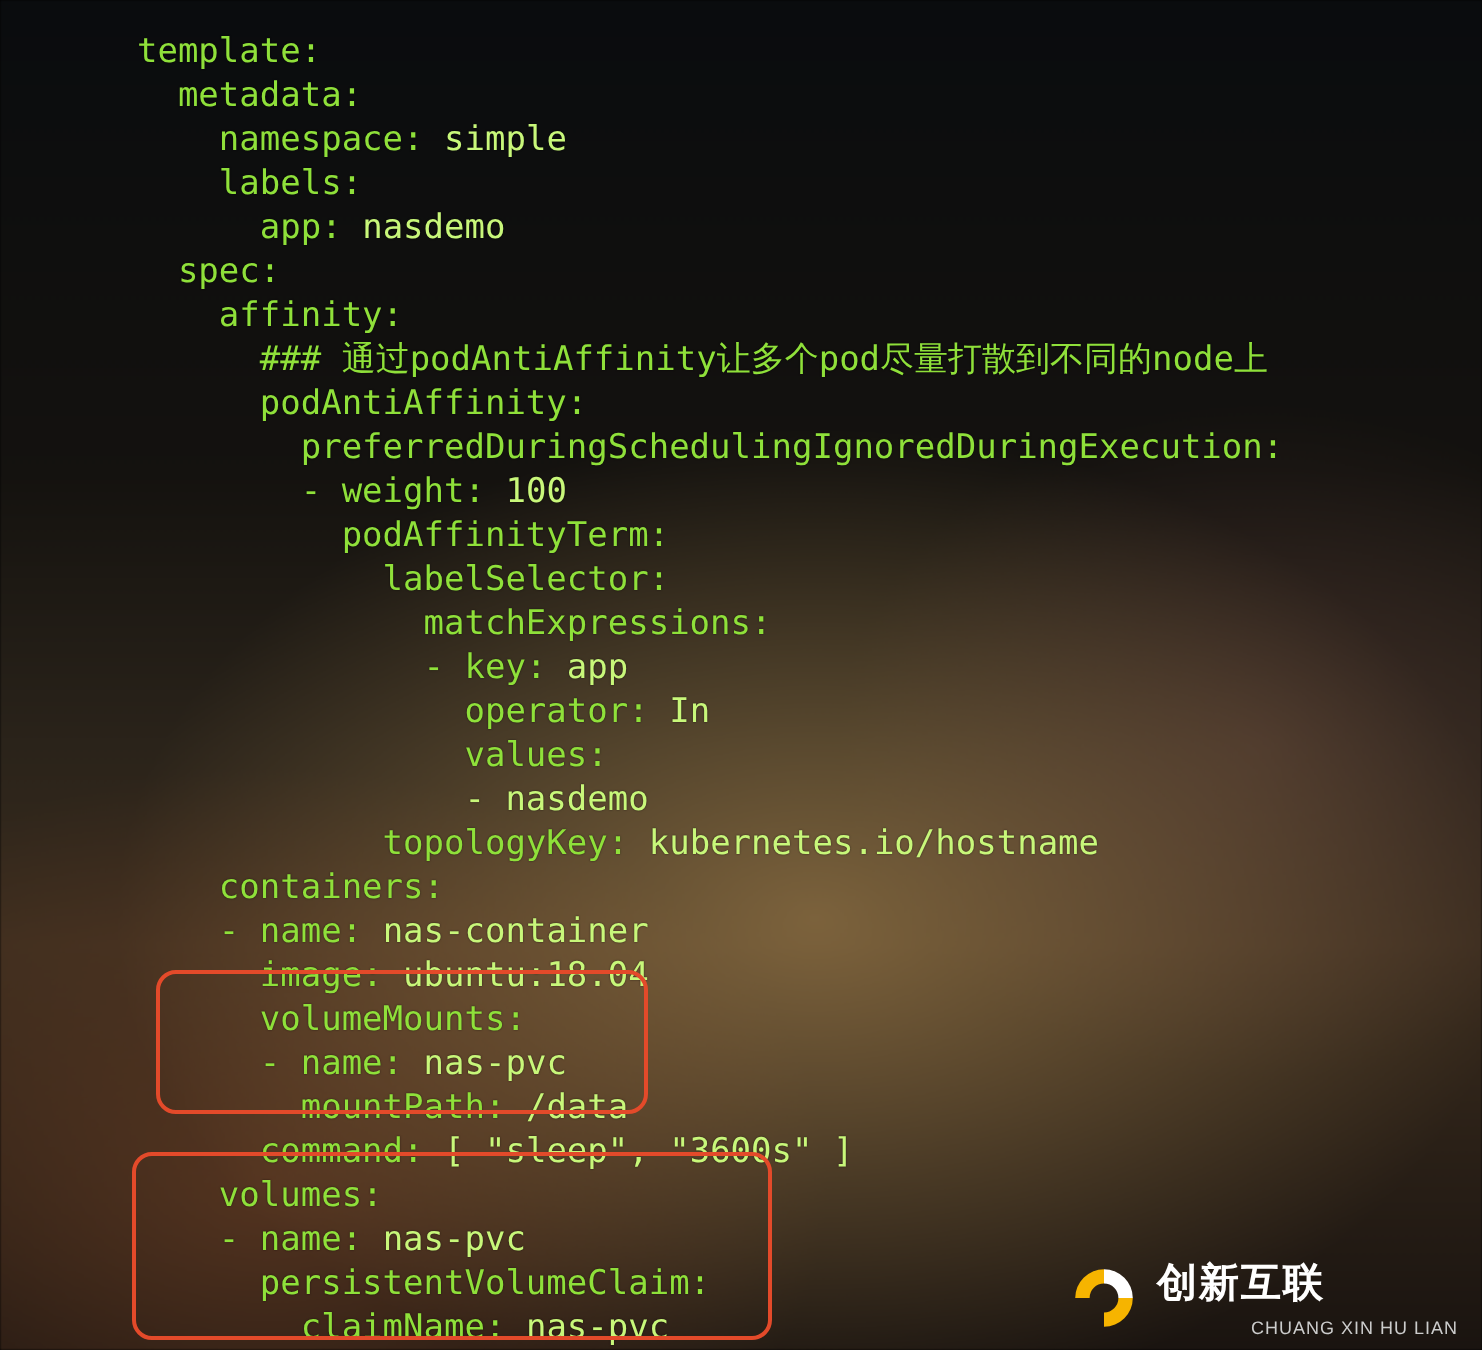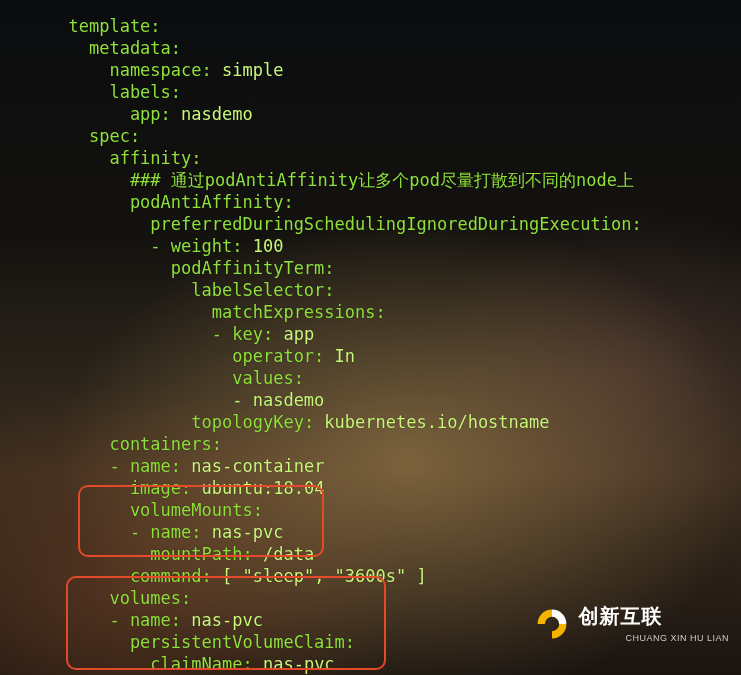--- a/index.html
+++ b/index.html
@@ -36,22 +36,22 @@
   .c  { color: #8fe03a; }
   .box {
     position: absolute;
     border: 2px solid #e34a2a;
     border-radius: 10px;
     pointer-events: none;
   }
   .box1 { left: 78px;  top: 485px; width: 246px; height: 72px; }
   .box2 { left: 66px;  top: 576px; width: 320px; height: 94px; }
   .logo {
-    position: absolute; right: 12px; bottom: 26px;
-    display: flex; align-items: center; gap: 8px;
+    position: absolute; right: 12px; bottom: 0;
+    display: flex; align-items: flex-start; gap: 8px;
     color: #fff; font-family: Arial, sans-serif;
   }
   .logo svg { width: 36px; height: 36px; }
   .logo .zh { font-size: 20px; font-weight: 700; letter-spacing: 1px; }
   .logo .en { font-size: 9px; letter-spacing: 0.5px; color: #ccc; margin-left: 47px; }
 </style>
 </head>
 <body>
 
 <div class="bg"></div>

